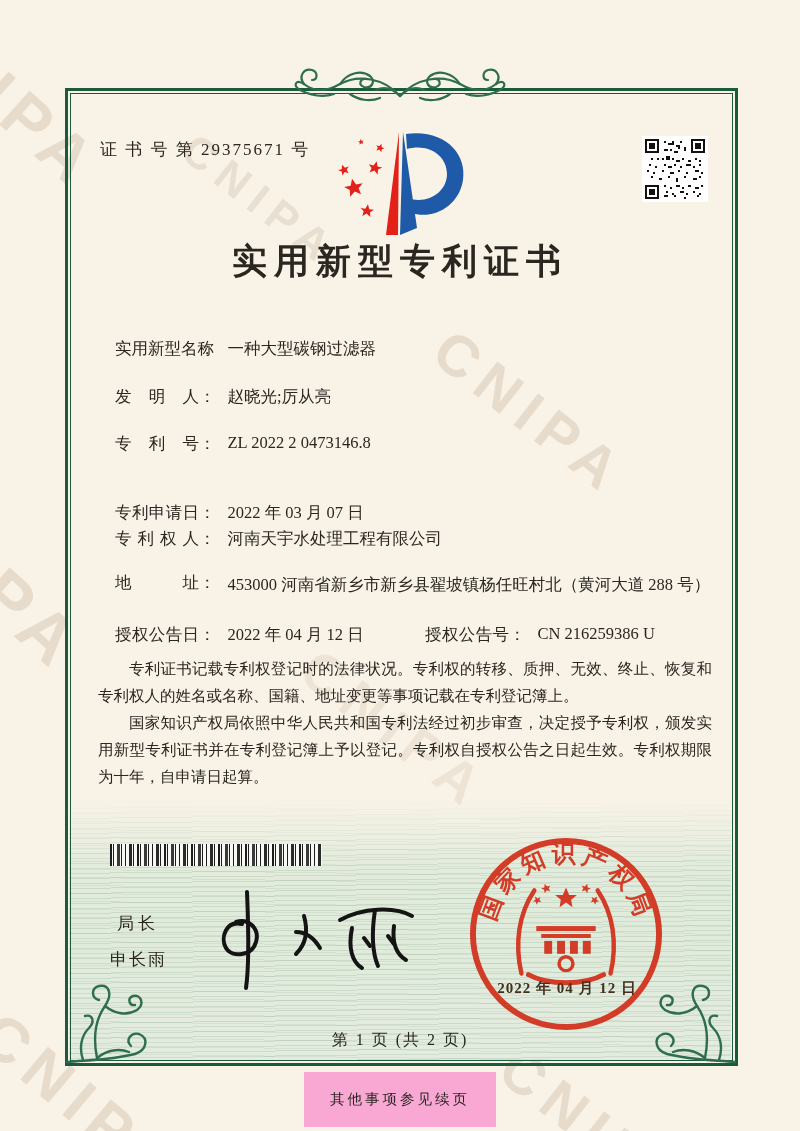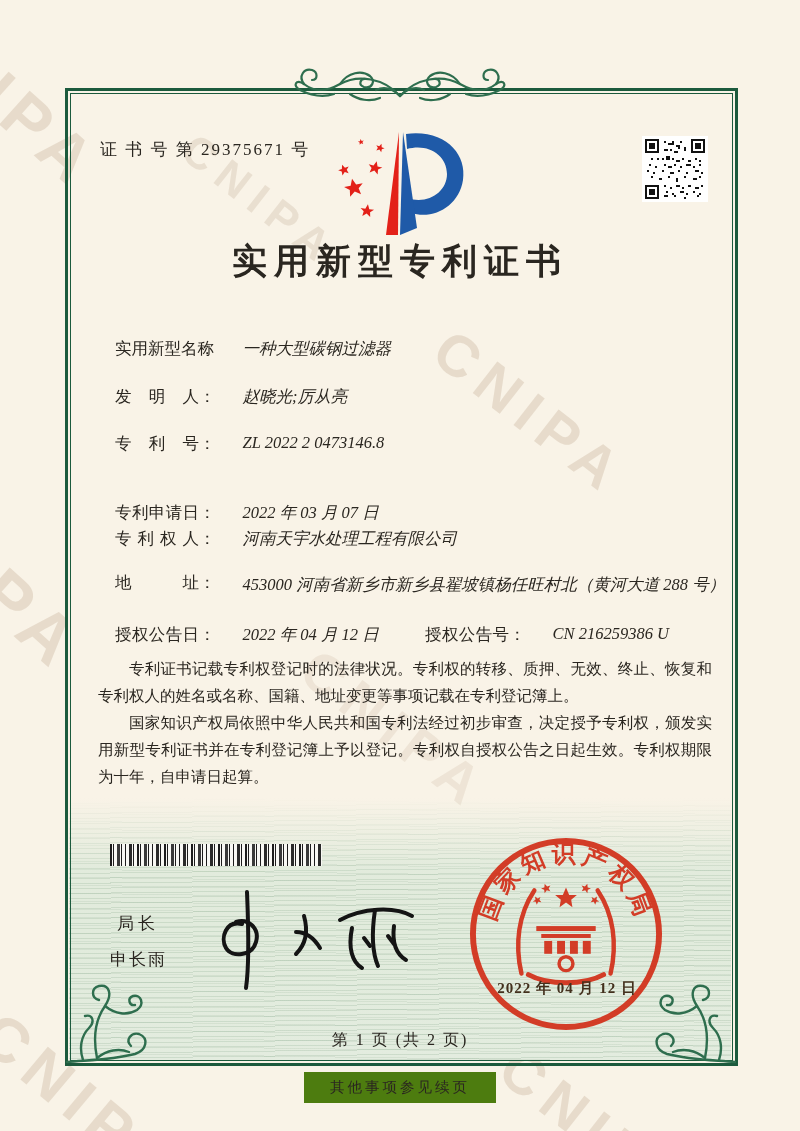--- a/index.html
+++ b/index.html
@@ -45,21 +45,21 @@
   }
   
   .abs{position:absolute;z-index:3;}
   .cert-no{left:100px;top:138px;font-size:17px;letter-spacing:2px;}
   .logo{left:330px;top:124px;}
   .qr-box{left:642px;top:136px;width:66px;height:66px;background:#fff;padding:3px;box-sizing:border-box;}
   .title{left:0;right:0;top:238px;text-align:center;font-size:35px;font-weight:700;letter-spacing:7px;}
   .frow{left:115px;font-size:16.5px;white-space:nowrap;}
   .flabel{display:inline-block;width:84px;text-align:justify;text-align-last:justify;vertical-align:top;}
   .fcolon{vertical-align:top;}
-  .fvalue{margin-left:27px;display:inline-block;vertical-align:top;font-style:italic;}
+  .fvalue{margin-left:12px;display:inline-block;vertical-align:top;}
   .frow-addr .fvalue{width:505px;white-space:normal;line-height:25px;}
   .grant-no{position:absolute;left:310px;top:0;white-space:nowrap;}
   .paras{left:98px;top:655px;width:614px;font-size:15.5px;line-height:27px;text-align:justify;}
   .paras p{margin:0;text-indent:2em;}
   .barcode{
     left:110px;top:844px;width:212px;height:22px;z-index:4;
     background:repeating-linear-gradient(90deg,
       #1d1d1d 0 2px,#f8f8f4 2px 3px,#1d1d1d 3px 4px,#f8f8f4 4px 7px,
       #3a3a3a 7px 10px,#f8f8f4 10px 11px,#1d1d1d 11px 12px,#f8f8f4 12px 15px,
       #1d1d1d 15px 16px,#f8f8f4 16px 19px,#2a2a2a 19px 22px,#f8f8f4 22px 23px,
@@ -67,21 +67,21 @@
   }
   .signer-title{left:117px;top:912px;font-size:17px;letter-spacing:4px;z-index:4;}
   .signer-name{left:110px;top:948px;font-size:17px;letter-spacing:2px;z-index:4;}
   .signature{left:212px;top:886px;z-index:4;}
   .seal{left:467px;top:835px;z-index:4;opacity:.93;}
   .seal-date{left:472px;top:979px;width:190px;text-align:center;font-size:15px;font-weight:700;
     letter-spacing:1px;color:#43301d;z-index:5;white-space:nowrap;}
   .page-note{left:0;right:0;top:1030px;text-align:center;font-size:16px;letter-spacing:2px;}
   .footer-note{
     left:50%;top:1072px;transform:translateX(-50%);
-    background:#4d7c0f;padding:6px 26px;font-size:14.5px;letter-spacing:3px;z-index:3;white-space:nowrap;
+    background:#f9a8d4;padding:18px 26px;font-size:14.5px;letter-spacing:3px;z-index:3;white-space:nowrap;
   }
   .ornament{z-index:3;}
   .orn-top{left:288px;top:56px;}
   .fl-left{left:63px;top:976px;}
   .fl-right{left:647px;top:976px;}
 </style>
 </head>
 <body>
 
 <span class="wm wm1">CNIPA</span>

